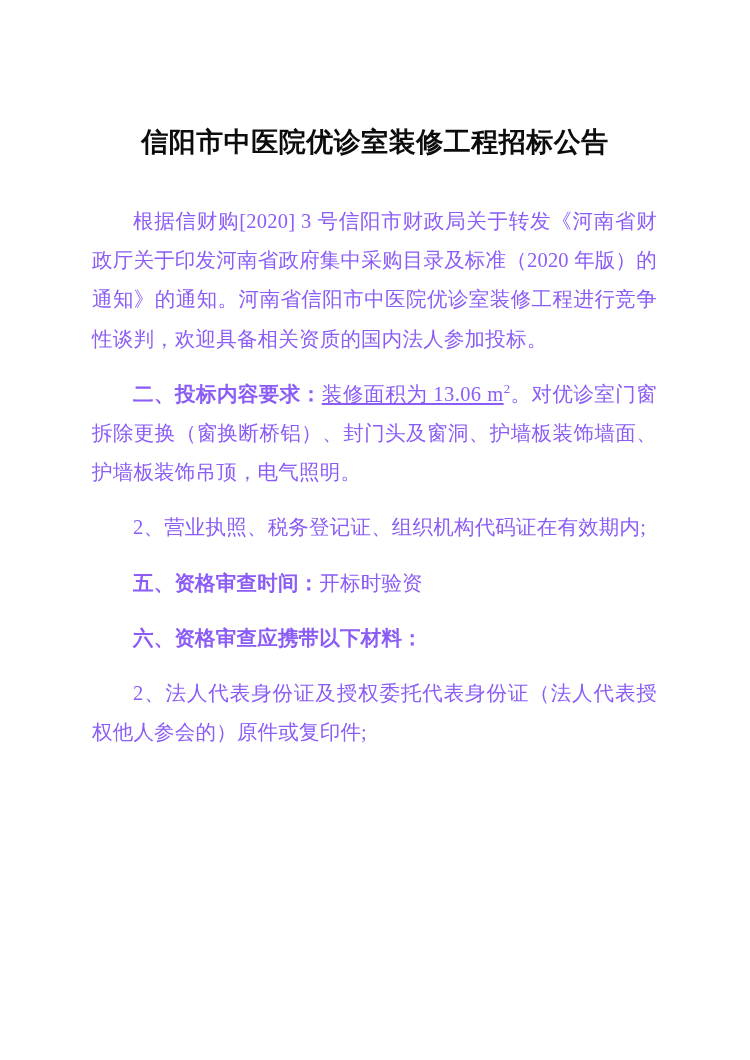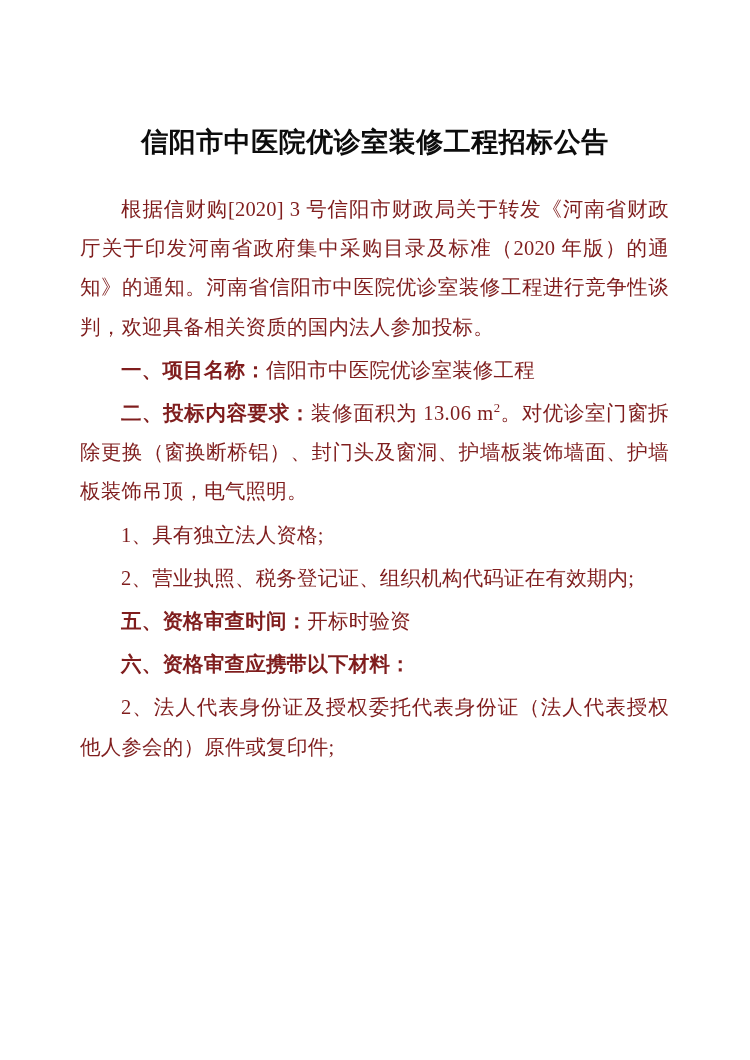--- a/index.html
+++ b/index.html
@@ -47,22 +47,22 @@
     left: 76px;
     width: 597px;
   }
 
   .para {
     font-size: 20.5px;
     line-height: 39.2px;
     text-align: justify;
     text-justify: inter-ideograph;
     text-align-last: left;
-    margin: 4px;
-    color: #7f1d1d;
+    margin: 16px;
+    color: #8b5cf6;
     letter-spacing: 0.2px;
   }
 
   .para.indent {
     text-indent: 2em;
   }
 
   .lead {
     font-weight: bold;
   }
@@ -70,43 +70,40 @@
   
   .sup {
     font-size: 0.62em;
     vertical-align: super;
     line-height: 0;
   }
 
   .num {
     font-family: "Liberation Serif", "DejaVu Serif", serif;
     letter-spacing: 0.4px;
+    text-decoration: underline;
   }
 </style>
 </head>
 <body>
 
 <div class="page">
 
   <h1 class="doc-title">信阳市中医院优诊室装修工程招标公告</h1>
 
   <div class="body-block">
 
     <p class="para indent">根据信财购[2020] 3 号信阳市财政局关于转发《河南省财政厅关于印发河南省政府集中采购目录及标准（2020 年版）的通知》的通知。河南省信阳市中医院优诊室装修工程进行竞争性谈判，欢迎具备相关资质的国内法人参加投标。</p>
 
-    <p class="para indent">
-      <span class="lead">一、项目名称：</span><span>信阳市中医院优诊室装修工程</span>
-    </p>
 
     <p class="para indent">
       <span class="lead">二、投标内容要求：</span><span class="num">装修面积为 13.06 m</span><span class="sup">2</span><span>。对优诊室门窗拆除更换（窗换断桥铝）、封门头及窗洞、护墙板装饰墙面、护墙板装饰吊顶，电气照明。</span>
     </p>
 
 
-    <p class="para indent">1、具有独立法人资格;</p>
 
     <p class="para indent">2、营业执照、税务登记证、组织机构代码证在有效期内;</p>
 
 
     <p class="para indent">
       <span class="lead">五、资格审查时间：</span><span>开标时验资</span>
     </p>
 
     <p class="para indent">
       <span class="lead">六、资格审查应携带以下材料：</span>

